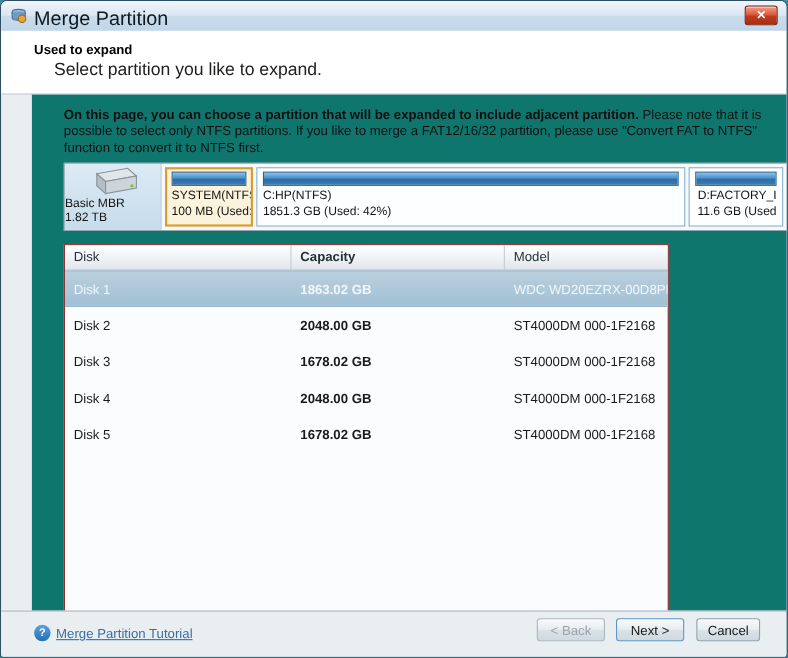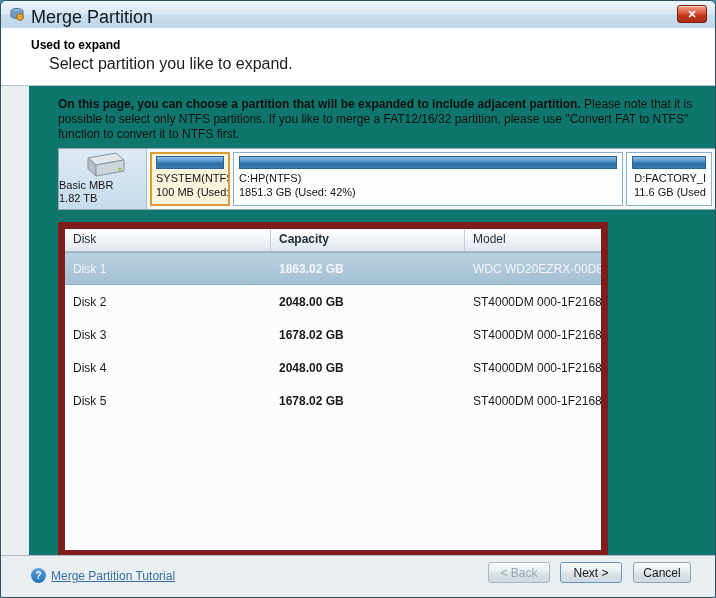--- a/index.html
+++ b/index.html
@@ -44,21 +44,21 @@
   .partition.selected { border:2px solid #dd9c33; background:#fcf3dc; padding:2px 4px; }
   .partition.sys { flex:0 0 80px; }
   .partition.main { flex:1 1 auto; }
   .partition.last { flex:0 0 86px;text-align:right; }
   .pbar { height:11px; border:1px solid #2a6496;
     background:linear-gradient(#8cc0e6,#4a90c8 45%,#2f6da6 55%,#3a7cb4); margin-bottom:2px; }
   .pname, .pdetail { font-size:11px; line-height:14px; white-space:nowrap; color:#141414; }
 
   
   .dtable { position:absolute; left:29px; top:136px; width:550px; height:335px;
-    border:7px solid #7f1d1d; background:#fbfcfd; box-sizing:border-box; overflow:hidden; }
+    border:1px solid #7f1d1d; background:#fbfcfd; box-sizing:border-box; overflow:hidden; }
   .thead { display:flex; height:22px; background:linear-gradient(#ffffff,#eef2f6 55%,#dfe6ec);
     border-bottom:1px solid #aab6c0; font-size:12px; color:#24303a; }
   .th { line-height:21px; padding-left:8px; box-sizing:border-box; }
   .th.c1, .td.c1 { width:206px; flex:0 0 206px; }
   .th.c2, .td.c2 { width:194px; flex:0 0 194px;font-weight:bold; }
   .th.c3, .td.c3 { flex:1; }
   .th.c1, .th.c2 { border-right:1px solid #c2ccd4; }
   .trow { display:flex; height:33px; font-size:12px; color:#1a1a1a; align-items:center; cursor:pointer; }
   .td { padding-left:8px; box-sizing:border-box; white-space:nowrap; overflow:hidden; }
   .trow.selected { background:linear-gradient(#b9d0df,#a2c0d4); color:#f2f6f9;

